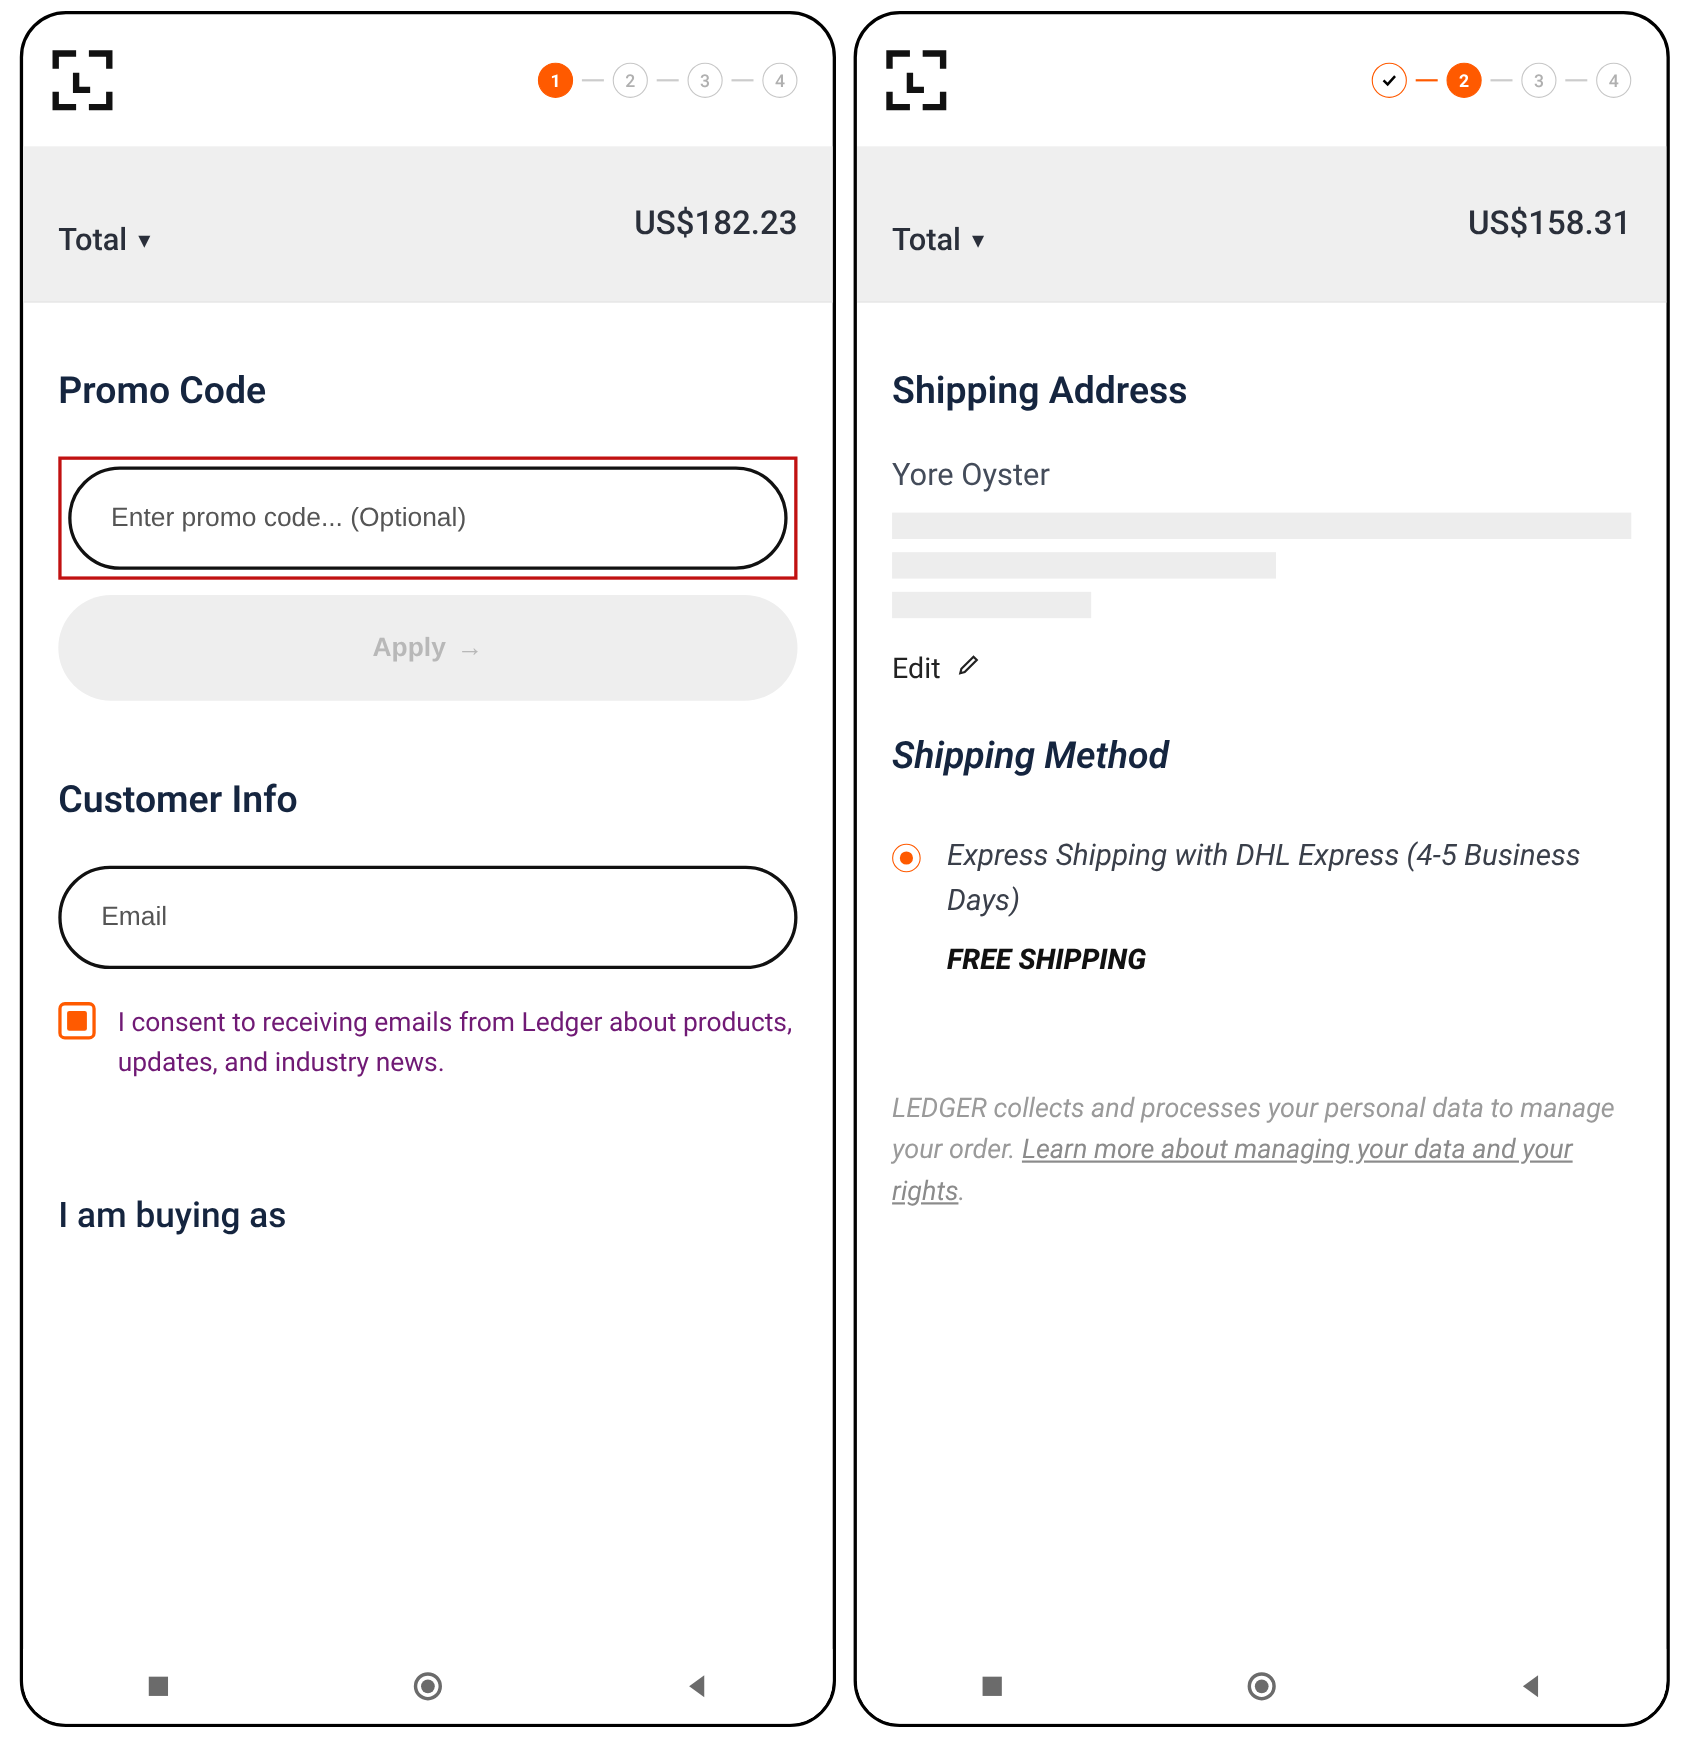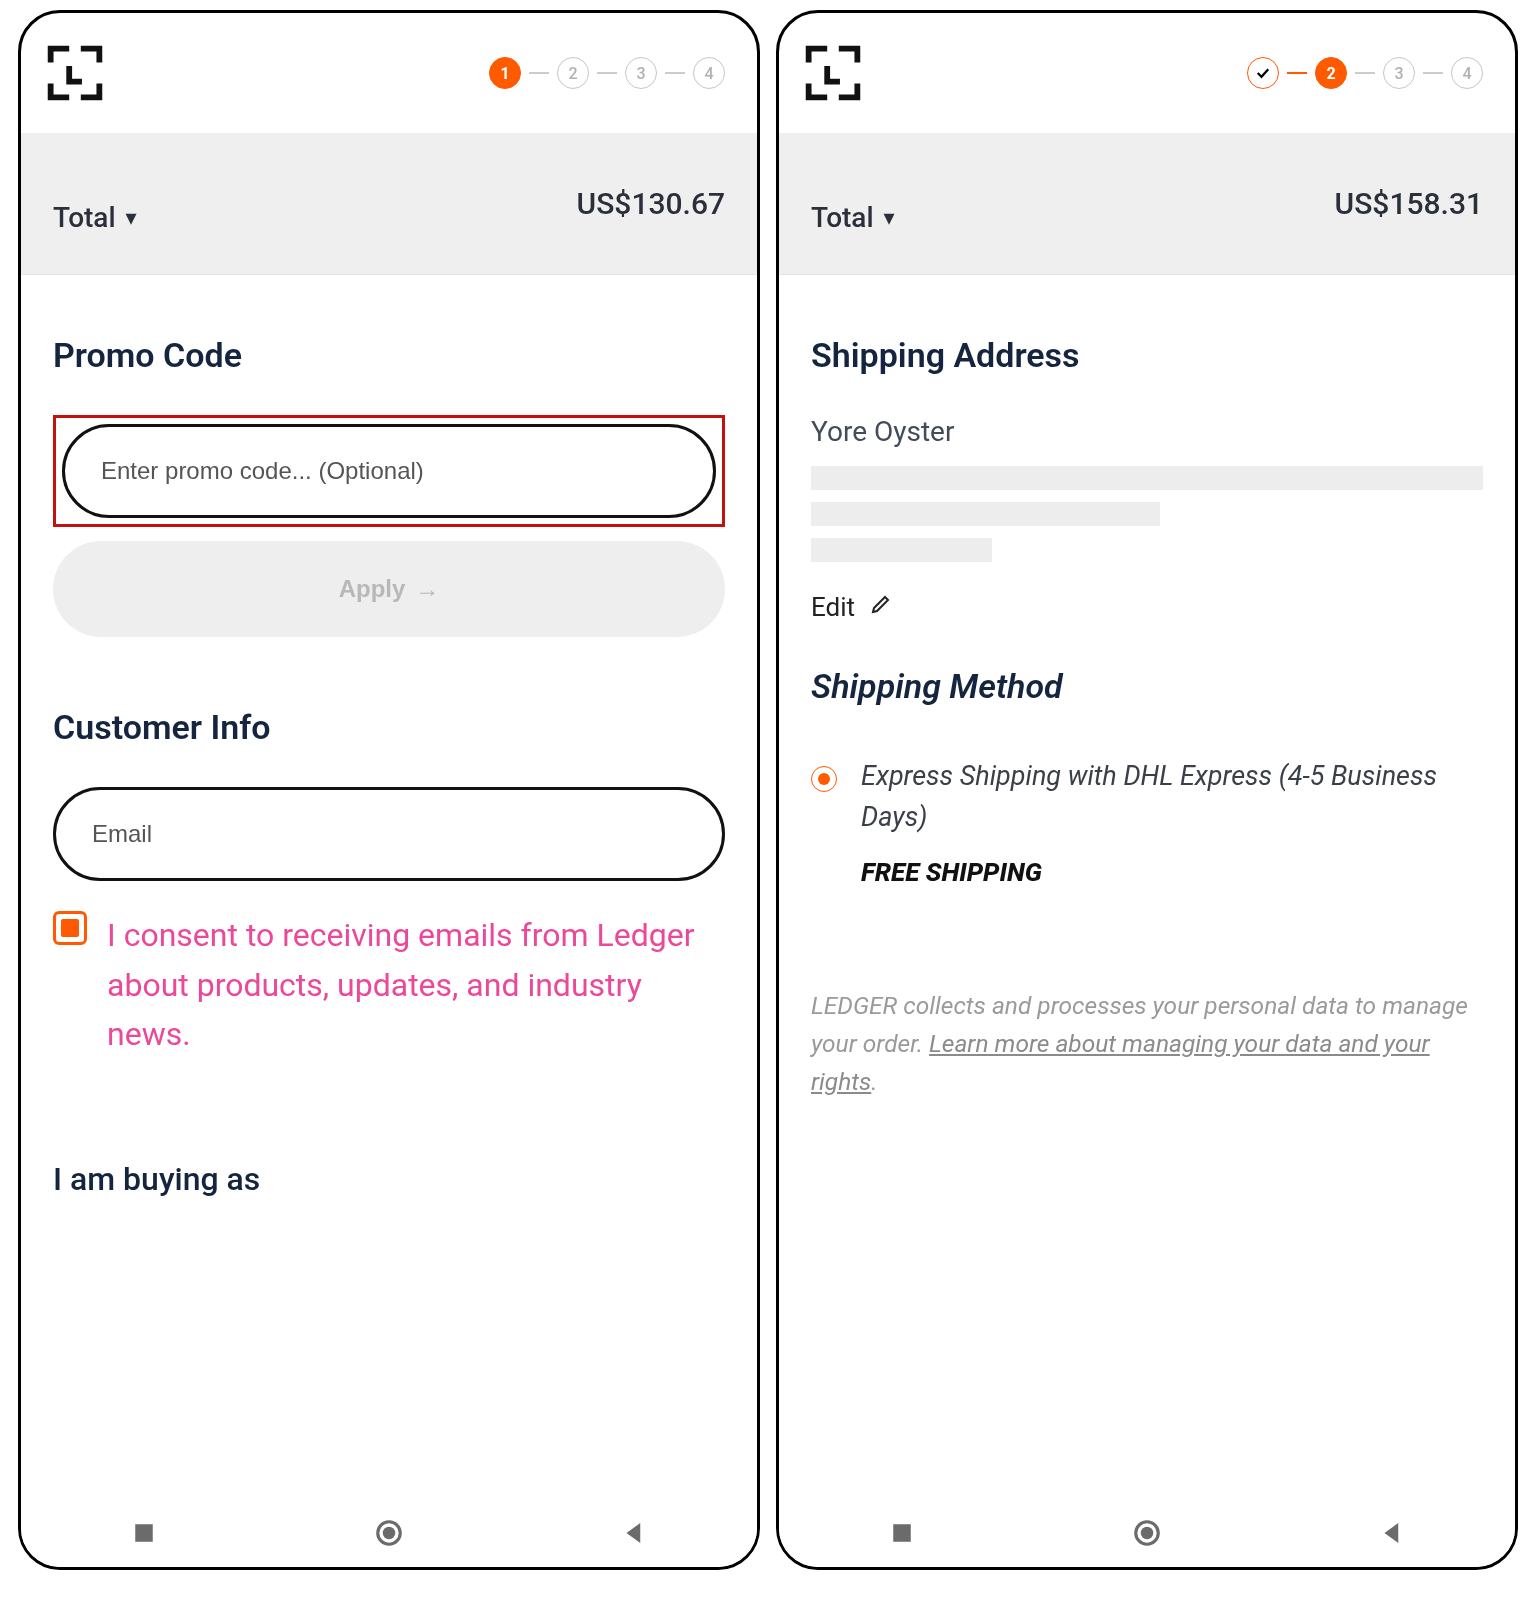--- a/index.html
+++ b/index.html
@@ -106,21 +106,21 @@
   .section-gap { margin-top: 40px; }
   .check-row { display: flex; align-items: flex-start; gap: 20px; margin-top: 30px; }
   .checkbox {
     width: 34px; height: 34px;
     border: 3px solid #ff5a00;
     border-radius: 6px;
     display: flex; align-items: center; justify-content: center;
     flex-shrink: 0;
   }
   .checkbox .inner { width: 18px; height: 18px; background: #ff5a00; border-radius: 2px; }
-  .check-label { font-size: 32px; line-height: 1.55; color: #ec4899; }
+  .check-label { font-size: 24px; line-height: 1.55; color: #701a75; }
 
   .buying { margin-top: 100px; }
   .buying h2 { font-size: 32px; font-weight: 500; }
 
   .navbar {
     height: 68px;
     display: flex; justify-content: space-around; align-items: center;
     background: #fff;
   }
   .navbar .nv { width: 30px; height: 30px; color: #6f6f6f; display:flex; align-items:center; justify-content:center; }
@@ -170,21 +170,21 @@
         <div class="step-sep"></div>
         <div class="step">4</div>
       </div>
     </div>
 
     <div class="totalbar">
       <div class="totalbar-left">
         <span>Total</span>
         <span class="chev">▾</span>
       </div>
-      <div class="totalbar-right">US$130.67</div>
+      <div class="totalbar-right">US$182.23</div>
     </div>
 
     <div class="content">
       <h2>Promo Code</h2>
       <div class="highlight">
         <input class="pill-input" placeholder="Enter promo code... (Optional)" style="">
       </div>
       <button class="pill-btn">
         <span>Apply</span>
         <span>→</span>

